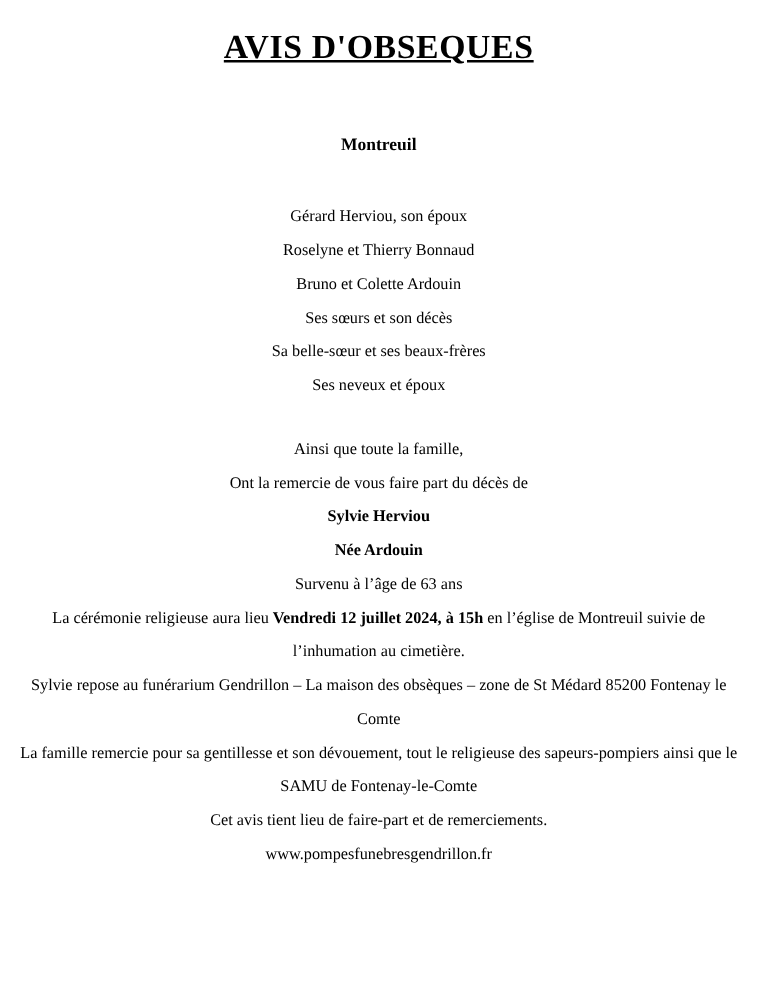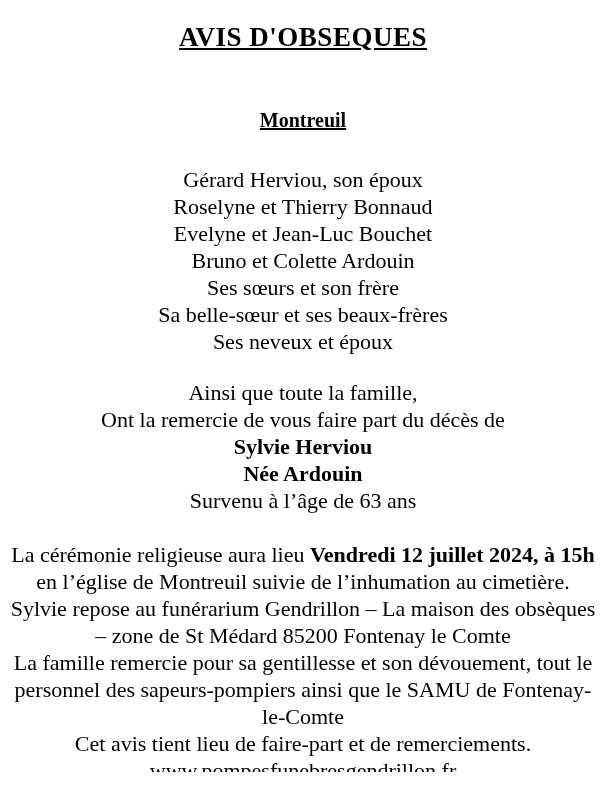--- a/index.html
+++ b/index.html
@@ -19,39 +19,37 @@
     overflow: hidden;
   }
   .title {
     font-size: 27px;
     font-weight: bold;
     text-decoration: underline;
     margin: 4px 0 0 0;
     letter-spacing: 0.5px;
   }
   .location {
-    font-size: 20px;
+    font-size: 14px;
     font-weight: bold;
-    text-decoration: underline;
     margin: 56px 0 0 0;
   }
   .body-text {
-    font-size: 22px;
+    font-size: 13px;
     line-height: 27px;
   }
   .family {
     margin-top: 34px;
   }
   .closing {
     margin-top: 24px;
   }
   .deceased {
   }
   .details {
-    margin-top: 27px;
     padding: 0 6px;
     text-align: center;
   }
   .details p {
     margin: 0;
   }
   .bold {
     font-weight: bold;
   }
 </style>
@@ -60,39 +58,38 @@
 
 <div class="page">
 
   <h1 class="title">AVIS D'OBSEQUES</h1>
 
   <h2 class="location">Montreuil</h2>
 
   <div class="family body-text">
     <div class="line">Gérard Herviou, son époux</div>
     <div class="line">Roselyne et Thierry Bonnaud</div>
-    <div class="line">Evelyne et Jean-Luc Bouchet</div>
     <div class="line">Bruno et Colette Ardouin</div>
-    <div class="line">Ses sœurs et son frère</div>
+    <div class="line">Ses sœurs et son décès</div>
     <div class="line">Sa belle-sœur et ses beaux-frères</div>
     <div class="line">Ses neveux et époux</div>
   </div>
 
   <div class="closing body-text">
     <div class="line">Ainsi que toute la famille,</div>
     <div class="line">Ont la remercie de vous faire part du décès de</div>
   </div>
 
   <div class="deceased body-text">
     <div class="line bold">Sylvie Herviou</div>
     <div class="line bold">Née Ardouin</div>
     <div class="line">Survenu à l’âge de 63 ans</div>
   </div>
 
   <div class="details body-text">
     <p class="line"><span>La cérémonie religieuse aura lieu </span><span class="bold">Vendredi 12 juillet 2024, à 15h</span><span> en l’église de Montreuil suivie de l’inhumation au cimetière.</span></p>
     <p class="line">Sylvie repose au funérarium Gendrillon – La maison des obsèques – zone de St Médard 85200 Fontenay le Comte</p>
-    <p class="line">La famille remercie pour sa gentillesse et son dévouement, tout le personnel des sapeurs-pompiers ainsi que le SAMU de Fontenay-le-Comte</p>
+    <p class="line">La famille remercie pour sa gentillesse et son dévouement, tout le religieuse des sapeurs-pompiers ainsi que le SAMU de Fontenay-le-Comte</p>
     <p class="line">Cet avis tient lieu de faire-part et de remerciements.</p>
     <p class="line">www.pompesfunebresgendrillon.fr</p>
   </div>
 
 </div>
 
 </body></html>

